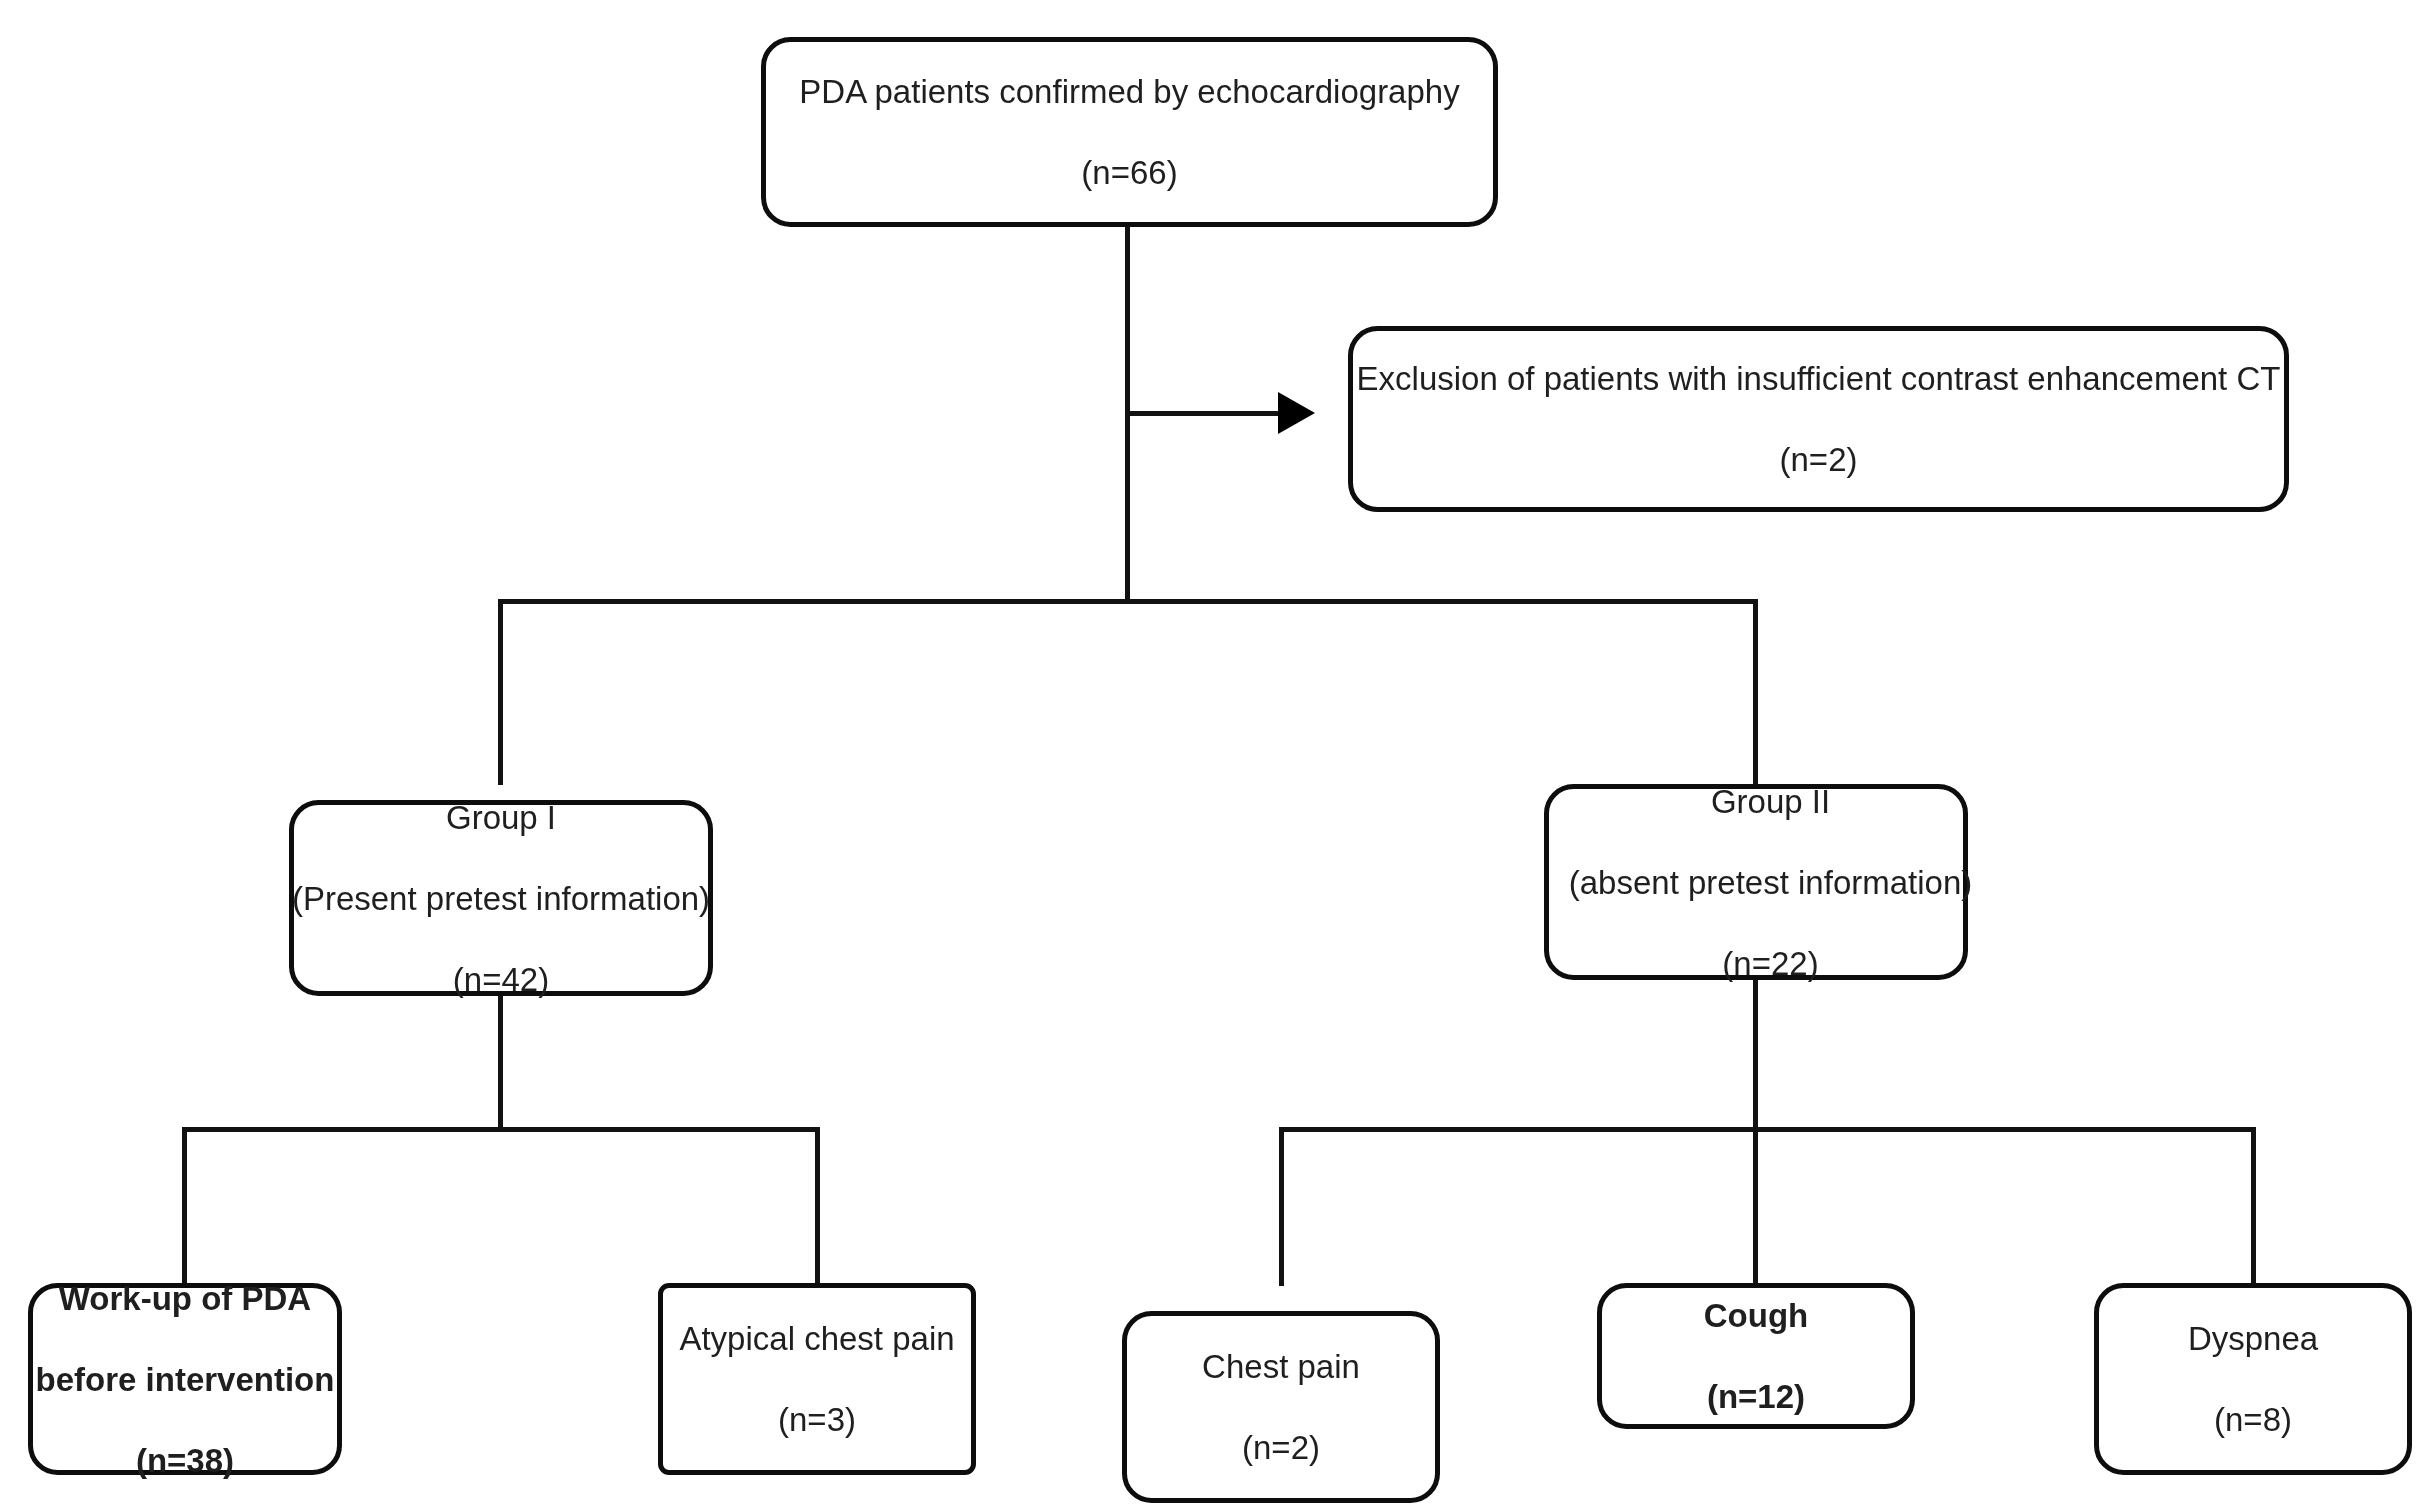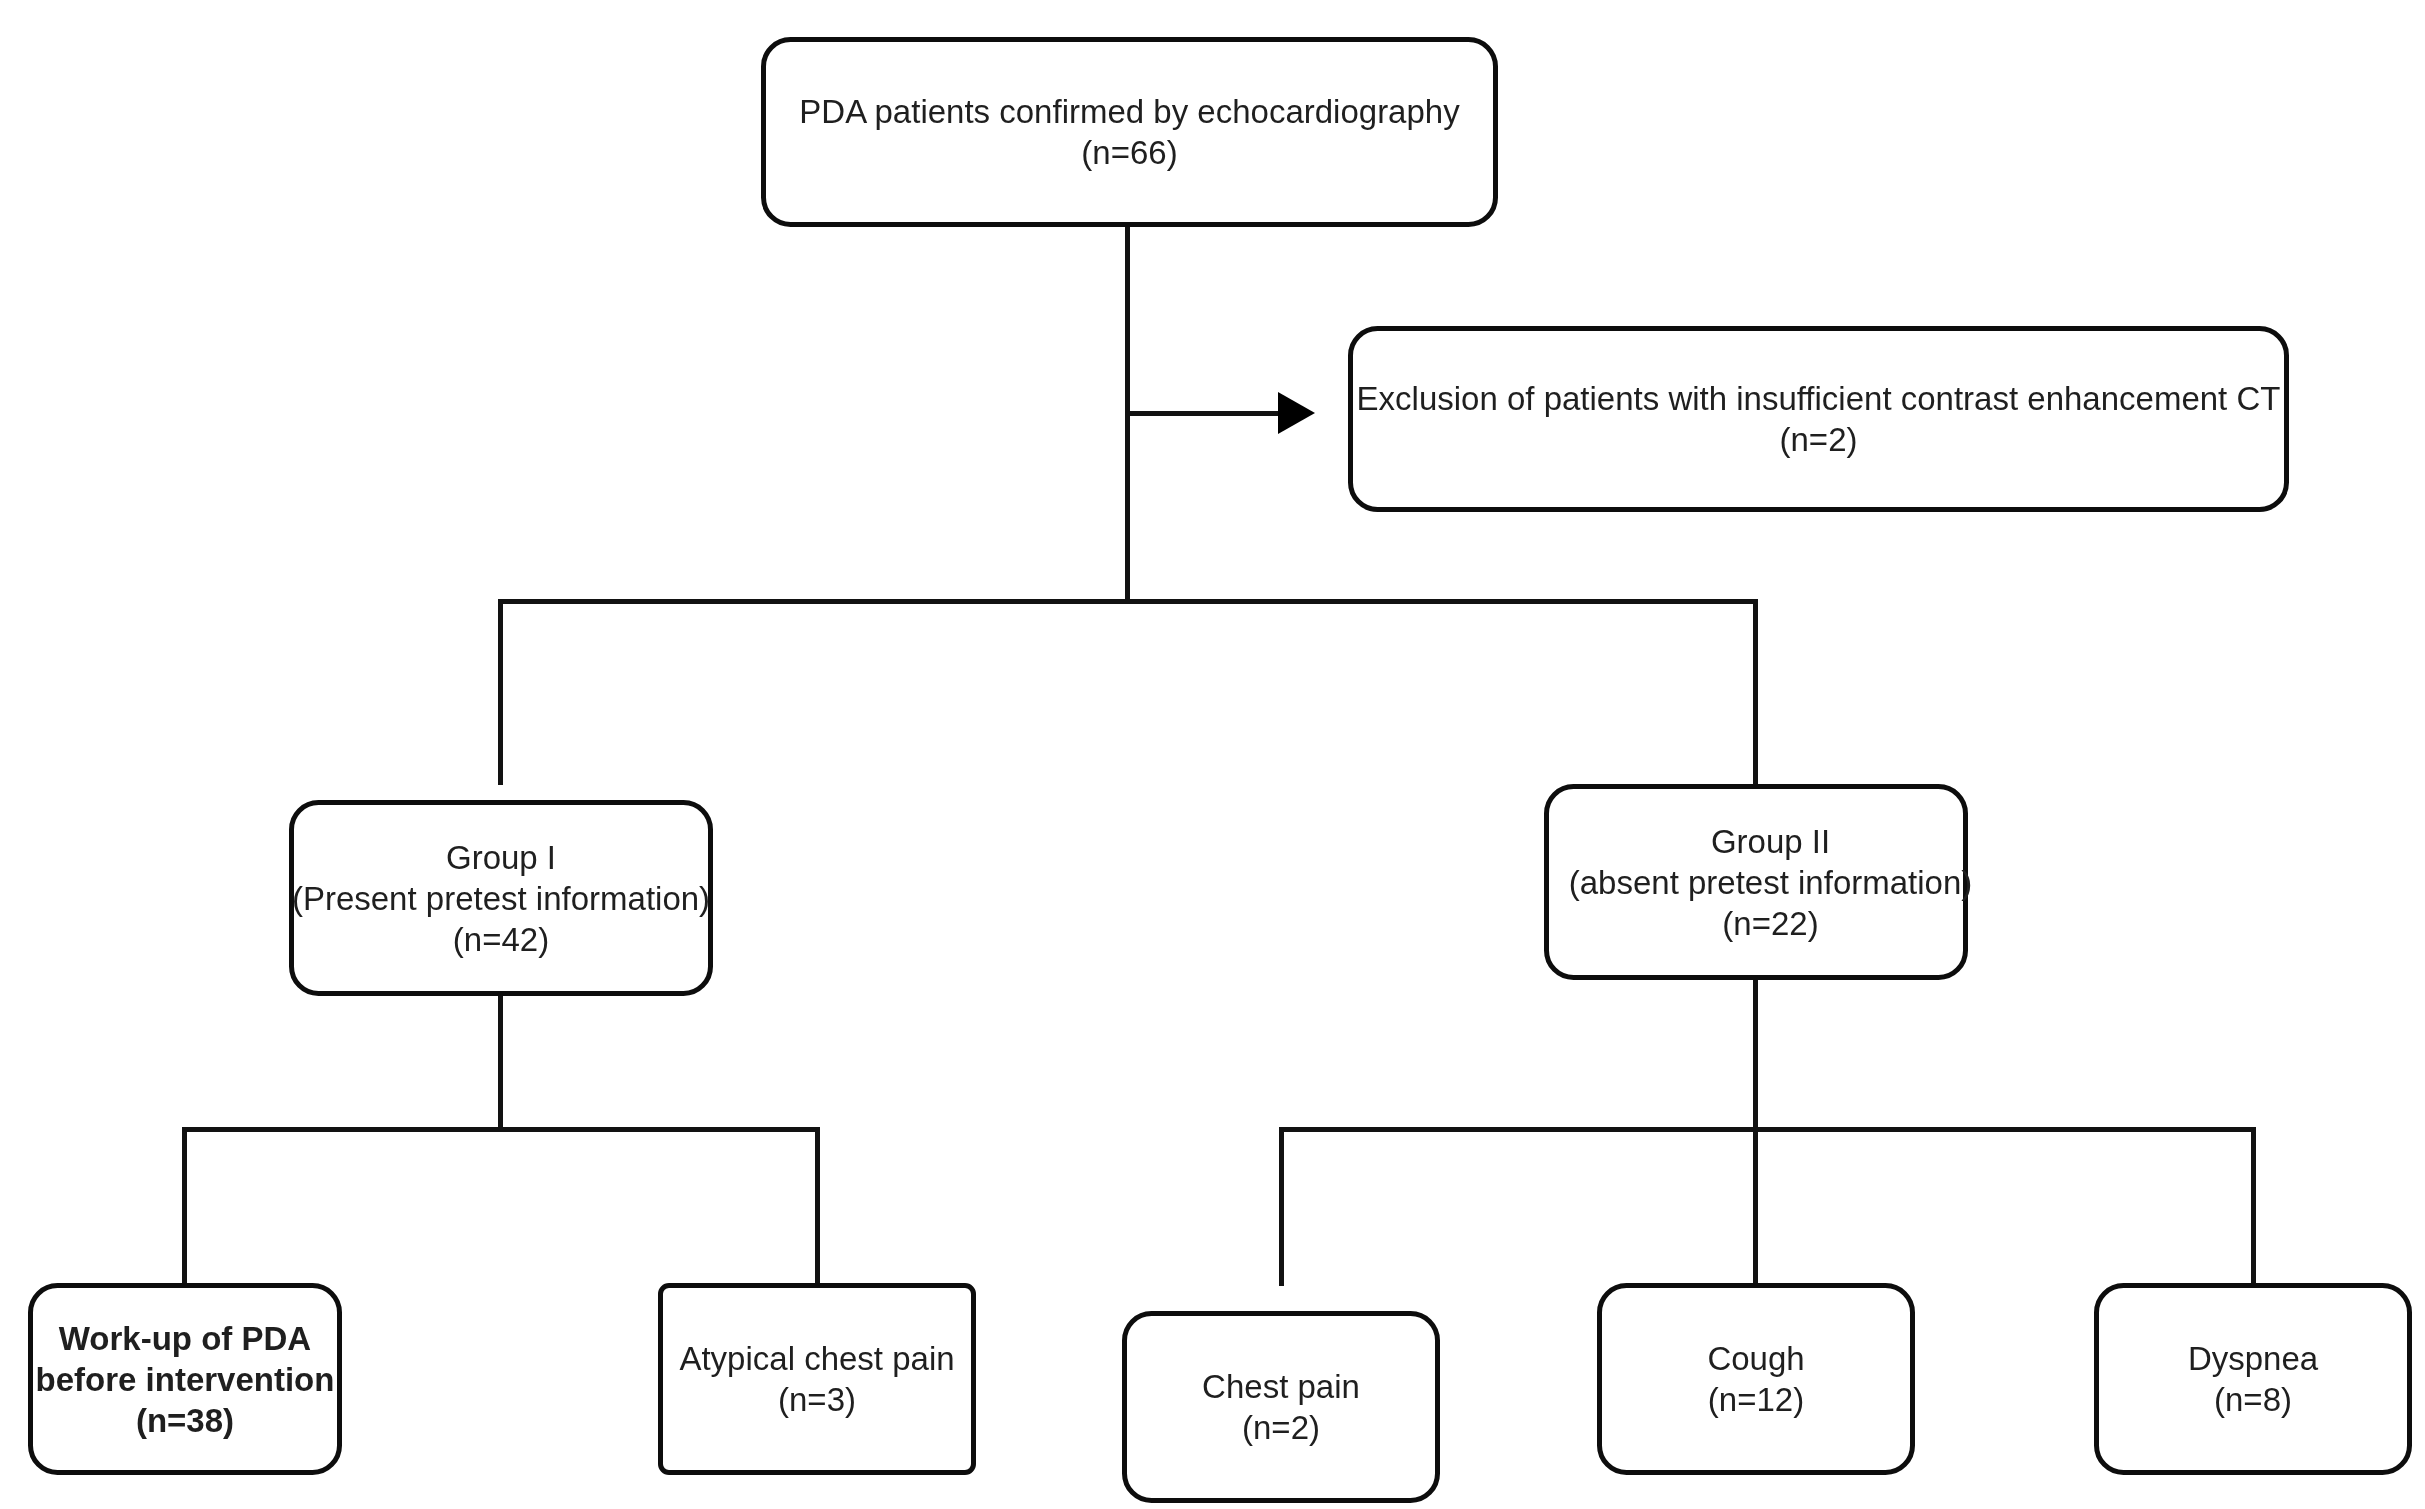--- a/index.html
+++ b/index.html
@@ -22,20 +22,21 @@
     border: 5.4px solid #0d0d0d;
     border-radius: 29.5px;
     display: flex;
     flex-direction: column;
     align-items: center;
     justify-content: center;
     text-align: center;
     color: #1f1f1f;
     font-size: 33px;
     line-height: 41px;
+    gap: 40px;
   }
   .node .tline {
     white-space: nowrap;
   }
   .h-line, .v-line {
     position: absolute;
     background: #121212;
   }
   .arrowhead {
     position: absolute;
@@ -102,21 +103,21 @@
   <div class="node" style="left:658px; top:1283px; width:318px; height:192px;border-radius:11px;">
     <div class="tline">Atypical chest pain</div>
     <div class="tline">(n=3)</div>
   </div>
 
   <div class="node" style="left:1122px; top:1283px; width:318px; height:192px;margin-top:28px;">
     <div class="tline">Chest pain</div>
     <div class="tline">(n=2)</div>
   </div>
 
-  <div class="node" style="left:1597px; top:1283px; width:318px; height:192px;">
+  <div class="node" style="left:1597px; top:1283px; width:318px; height:146px;font-weight:bold;">
     <div class="tline">Cough</div>
     <div class="tline">(n=12)</div>
   </div>
 
   <div class="node" style="left:2094px; top:1283px; width:318px; height:192px;">
     <div class="tline">Dyspnea</div>
     <div class="tline">(n=8)</div>
   </div>
 
 </div>

